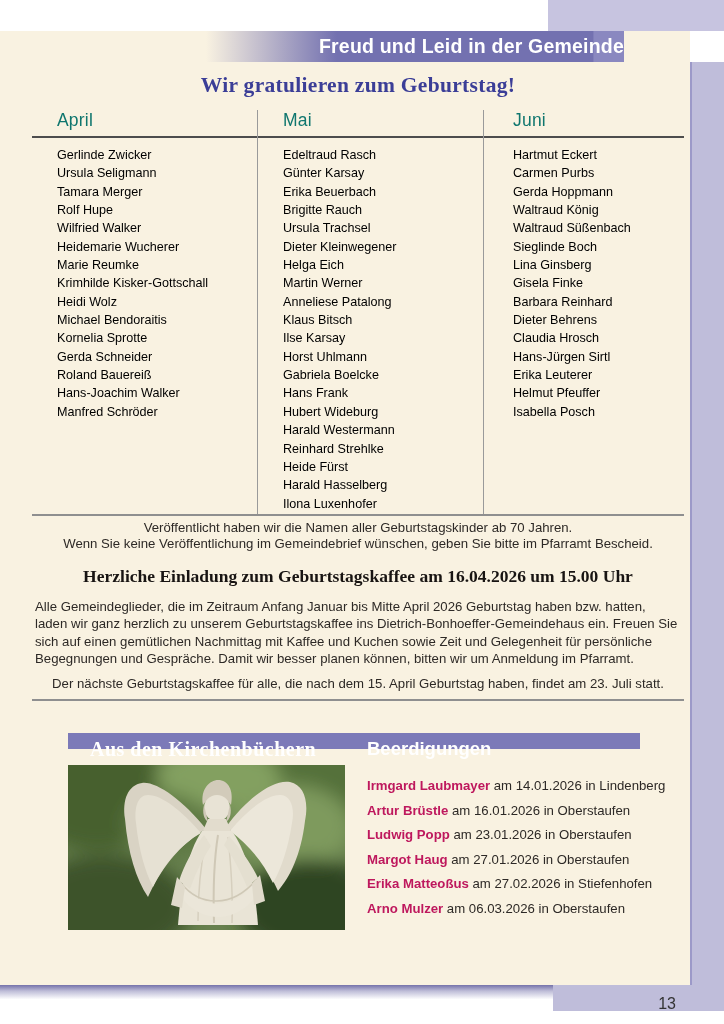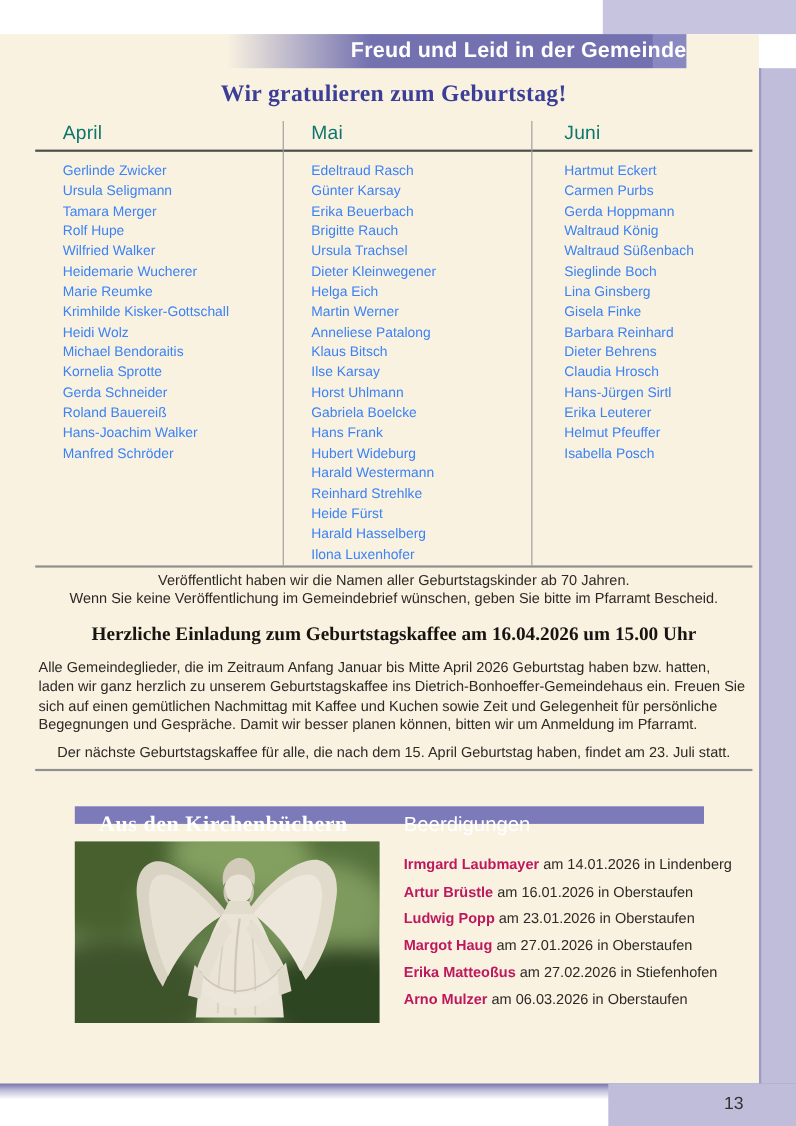--- a/index.html
+++ b/index.html
@@ -7,57 +7,57 @@
   #page{position:relative;width:724px;height:1024px;background:#ffffff;overflow:hidden;}
 
   
   .corner-block{position:absolute;left:548px;top:0;width:176px;height:31px;background:#c7c4e0;}
   .cream-page{position:absolute;left:0;top:31px;width:690px;height:954px;background:#f9f2e1;}
   .header-band{position:absolute;left:0;top:31px;width:624px;height:31px;
     background:linear-gradient(to right,rgba(115,113,176,0) 0%,rgba(115,113,176,0) 33%,#7371b0 54%,#7371b0 95%,#8a88c0 95.2%,#8a88c0 100%);
     color:#ffffff;font-weight:bold;font-size:19.5px;line-height:31px;text-align:right;
     box-sizing:border-box;letter-spacing:0.2px;}
   .right-strip{position:absolute;left:690px;top:62px;width:34px;height:923px;background:#bfbdda;border-left:2px solid #9c99c8;box-sizing:border-box;}
-  .bottom-block{position:absolute;left:553px;top:985px;width:171px;height:39px;background:#bfbdda;
+  .bottom-block{position:absolute;left:553px;top:985px;width:171px;height:26px;background:#bfbdda;
     text-align:right;padding-right:48px;box-sizing:border-box;font-size:16px;color:#333333;line-height:37px;}
   .bottom-shadow{position:absolute;left:0;top:985px;width:724px;height:17px;
     background:linear-gradient(to bottom,rgba(110,107,166,0.95) 0%,rgba(110,107,166,0.45) 35%,rgba(110,107,166,0) 85%);}
 
   
   .bday-title{position:absolute;left:32px;top:73px;width:652px;text-align:center;
     font-family:"Liberation Serif", serif;font-weight:bold;font-size:21.5px;color:#3b3e97;letter-spacing:0.3px;}
   .rule{position:absolute;background:#8f8f8f;}
   .header-rule{left:32px;top:136px;width:652px;height:1.5px;background:#4d4d4d;}
   .bottom-rule{left:32px;top:514px;width:652px;height:1.5px;}
   .section-rule{left:32px;top:699px;width:652px;height:1.5px;}
   .vdiv{position:absolute;top:110px;width:1px;height:404px;background:#9a9a9a;}
   .vdiv.d1{left:257px;} .vdiv.d2{left:483px;}
 
   .month-col{position:absolute;top:110px;}
   .month-col h2{margin:0;font-size:17.5px;line-height:20px;font-weight:normal;color:#0f766e;letter-spacing:0.2px;}
   .name-list{margin:0;padding:0;list-style:none;position:absolute;top:36px;left:0;}
-  .name-list li{font-size:12.6px;line-height:18.35px;color:#3b82f6;white-space:nowrap;}
+  .name-list li{font-size:12.6px;line-height:18.35px;color:#000000;white-space:nowrap;}
   .col-april{left:57px;width:195px;} .col-mai{left:283px;width:195px;} .col-juni{left:513px;width:170px;}
 
   .notes{position:absolute;left:32px;top:520px;width:652px;text-align:center;
     font-size:13.2px;line-height:16.4px;color:#2d2926;}
 
   .kaffee-heading{position:absolute;left:32px;top:566px;width:652px;text-align:center;
     font-family:"Liberation Serif", serif;font-weight:bold;font-size:17.5px;color:#181412;}
   .kaffee-body{position:absolute;left:35px;top:598px;width:646px;text-align:left;
     font-size:13.2px;line-height:17.4px;color:#2d2926;}
   .kaffee-next{position:absolute;left:32px;top:676px;width:652px;text-align:center;
     font-size:13.2px;color:#2d2926;}
 
   
   .kb-banner{position:absolute;left:68px;top:733px;width:572px;height:16px;background:#7c7ab8;}
   .kb-banner .kb-title{position:absolute;left:22px;top:0;line-height:32px;color:#ffffff;
     font-family:"Liberation Serif", serif;font-weight:bold;font-size:20px;letter-spacing:0.5px;}
   .kb-banner .kb-sub{position:absolute;left:299px;top:0;line-height:32px;color:#ffffff;
-    font-weight:normal;font-size:18.5px;}
+    font-weight:bold;font-size:18.5px;}
   .kb-photo{position:absolute;left:68px;top:765px;width:277px;height:165px;}
   .burials{position:absolute;left:367px;top:774px;width:320px;}
   .burial-row{font-size:13.2px;line-height:24.6px;color:#2d2926;white-space:nowrap;}
   .burial-row b{color:#be185d;margin-top:25px;}
 </style>
 </head>
 <body>
 
 <div id="page">
 

